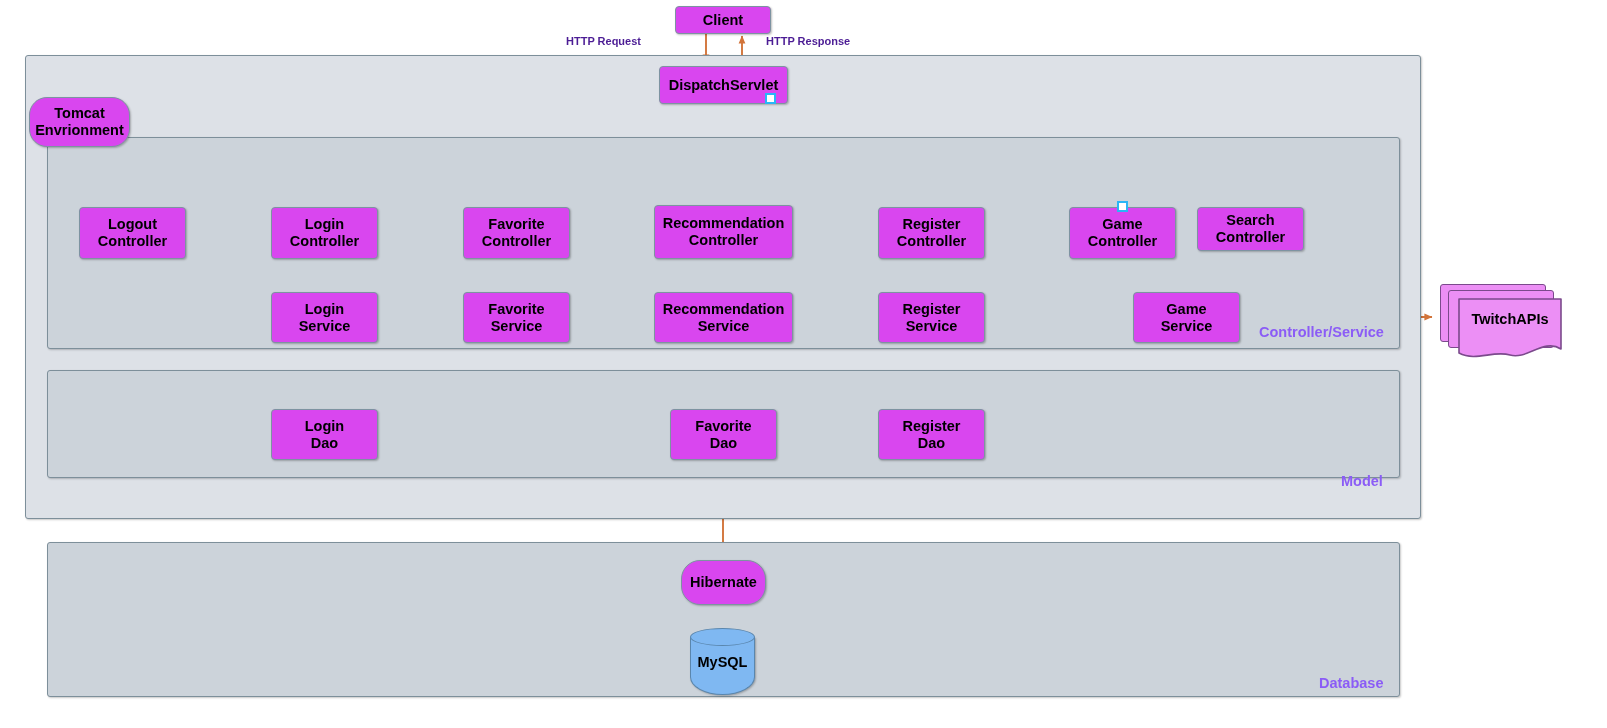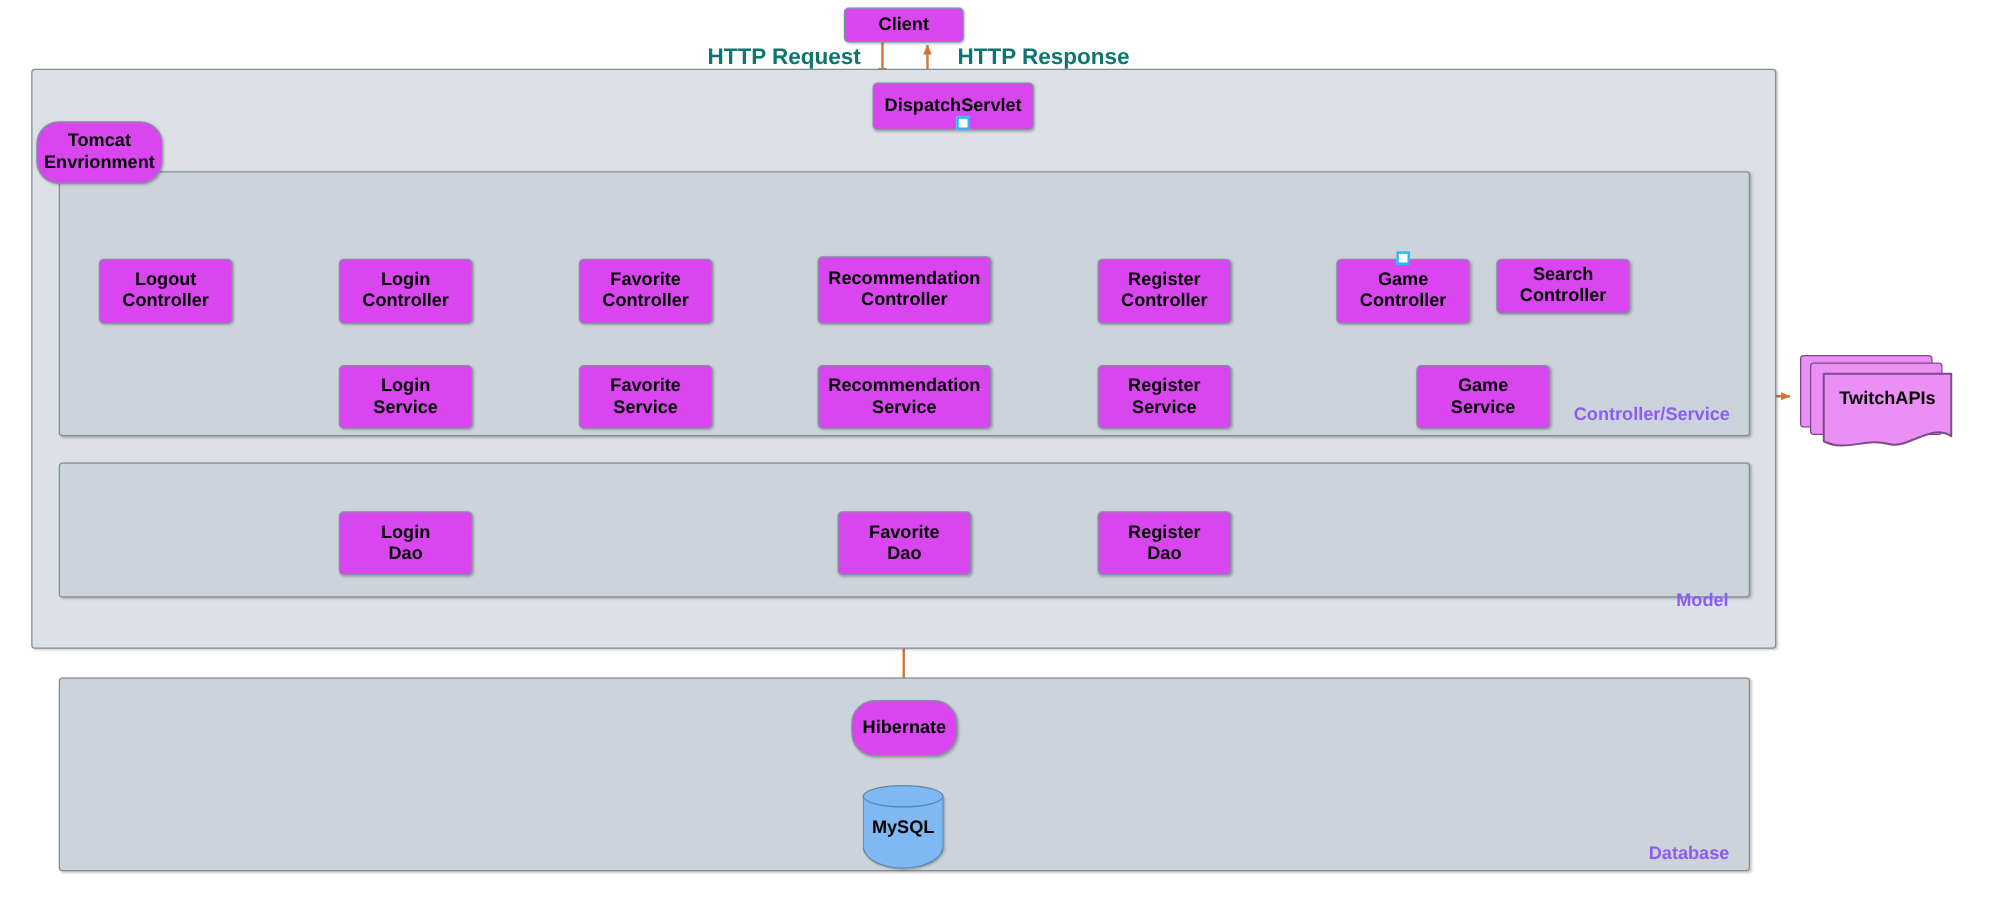--- a/index.html
+++ b/index.html
@@ -110,23 +110,23 @@
     display: flex;
     align-items: center;
     justify-content: center;
     font-size: 14.5px;
     font-weight: bold;
     color: #000;
   }
   
   .edge-label {
     position: absolute;
-    font-size: 18px;
-    font-weight: bold;
-    color: #0f766e;
+    font-size: 11px;
+    font-weight: bold;
+    color: #4c1d95;
     white-space: nowrap;
   }
   
   .handle {
     position: absolute;
     width: 11px;
     height: 11px;
     background: #ffffff;
     border: 2px solid #29b6f6;
     box-sizing: border-box;
@@ -198,21 +198,21 @@
 
   <div class="zone-label" style="left:1259px; top:324px;">Controller/Service</div>
   <div class="zone-label" style="left:1341px; top:473px;">Model</div>
   <div class="zone-label" style="left:1319px; top:675px;">Database</div>
 
   <div class="node pill" style="left:29px; top:56px; width:101px; height:50px;margin-top:41px;">Tomcat
 Envrionment</div>
 
   <div class="node" style="left:675px; top:6px; width:96px; height:28px;">Client</div>
 
-  <div class="node" style="left:659px; top:66px; width:129px; height:38px;margin-left:39px;">DispatchServlet</div>
+  <div class="node" style="left:659px; top:66px; width:129px; height:38px;">DispatchServlet</div>
   <div class="handle" style="left:765px; top:93px;"></div>
 
   <div class="edge-label" style="left:566px; top:35px;">HTTP Request</div>
   <div class="edge-label" style="left:766px; top:35px;">HTTP Response</div>
 
   <div class="node" style="left:79px; top:207px; width:107px; height:52px;">Logout
 Controller</div>
   <div class="node" style="left:271px; top:207px; width:107px; height:52px;">Login
 Controller</div>
   <div class="node" style="left:463px; top:207px; width:107px; height:52px;">Favorite

